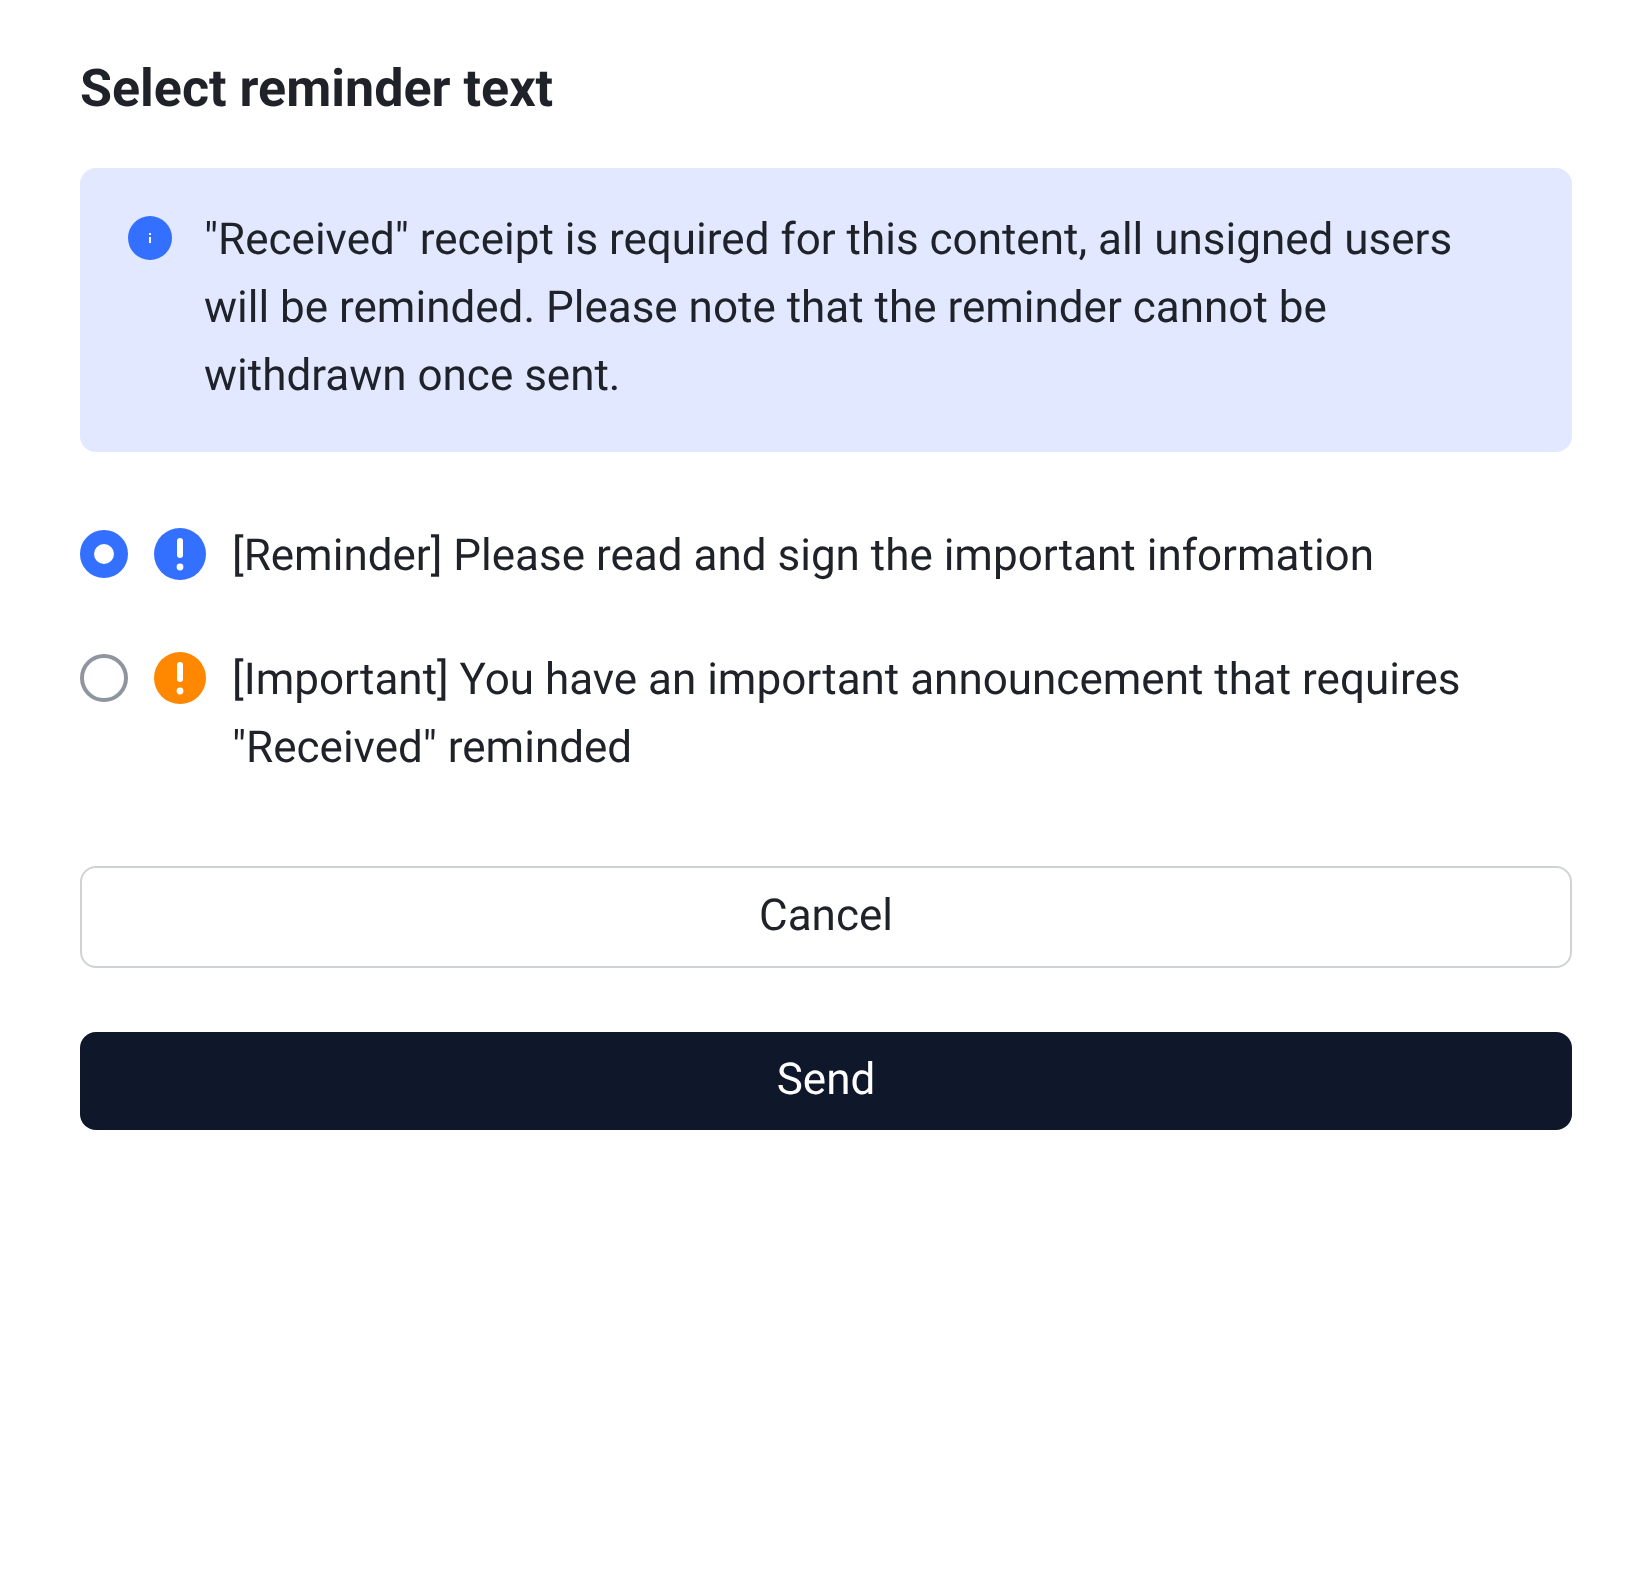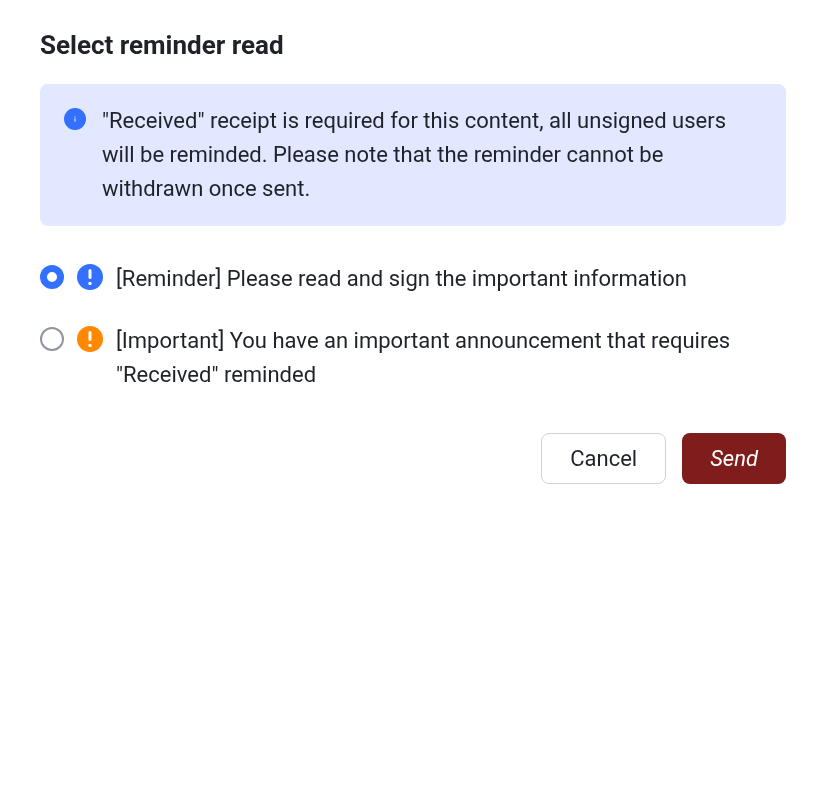--- a/index.html
+++ b/index.html
@@ -98,45 +98,45 @@
     }
     .option-text {
       font-size: 22px;
       line-height: 1.55;
       color: #1f2329;
       flex: 1;
     }
     .footer {
       display: flex;
       justify-content: flex-end;
-      gap: 16px;
+      gap: 32px;
+      flex-direction: column;
     }
     .btn {
       font-size: 22px;
       padding: 12px 28px;
       border-radius: 8px;
       cursor: pointer;
       border: none;
       font-family: inherit;
     }
     .btn-cancel {
       background: #fff;
       color: #1f2329;
       border: 1px solid #d0d3d6;
     }
     .btn-send {
-      background: #7f1d1d;
+      background: #0f172a;
       color: #fff;
-      font-style: italic;
     }
   </style>
 </head>
 <body>
 
-<h1 class="title">Select reminder read</h1>
+<h1 class="title">Select reminder text</h1>
 
 <div class="info-banner">
   <div class="info-icon-wrapper">
     <div class="info-icon">
       <svg viewBox="0 0 24 24">
           <path d="M11 7h2v2h-2zm0 4h2v6h-2z"></path>
         </svg>
     </div>
   </div>
   <div class="info-text">"Received" receipt is required for this content, all unsigned users will be reminded. Please note that the reminder cannot be withdrawn once sent.</div>

